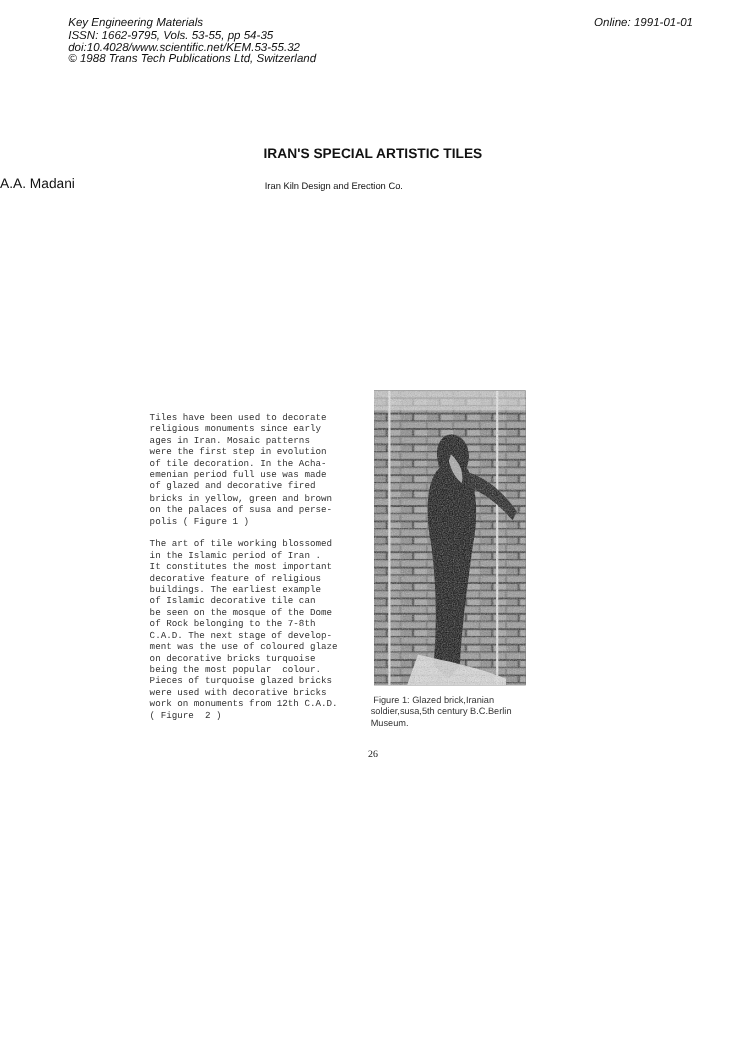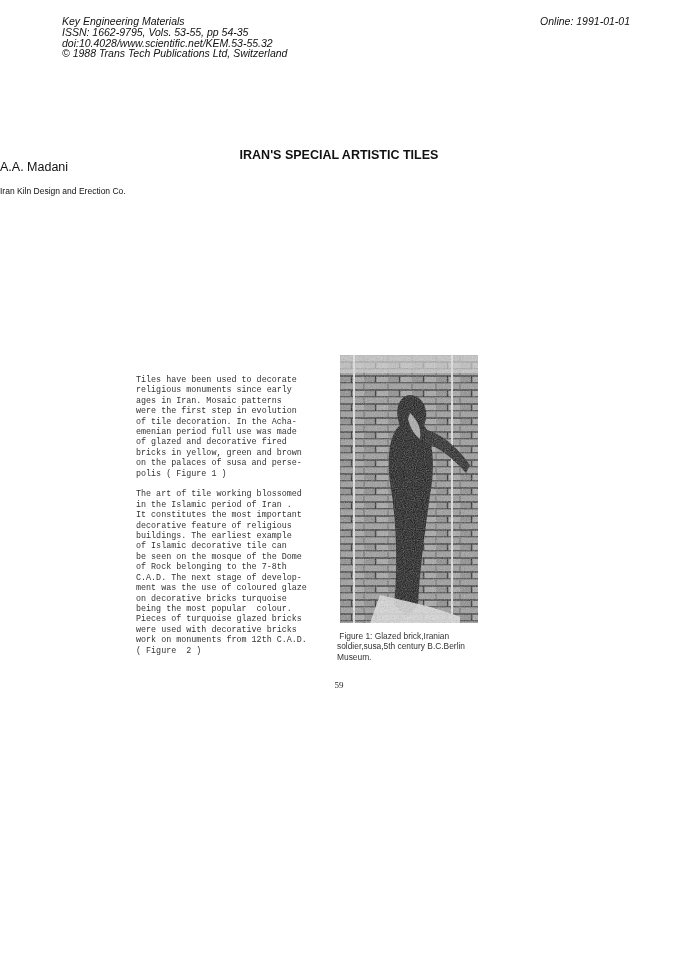--- a/index.html
+++ b/index.html
@@ -1,22 +1,22 @@
 <!DOCTYPE html>
 <html><head>
 <meta charset="utf-8">
 <style>
   html, body { margin: 0; padding: 0; background: #ffffff; }
   body { width: 678px; height: 959px; position: relative; overflow: hidden; color: #111; }
   .hdr { position: absolute; font-family: Liberation Sans, sans-serif; font-style: italic; font-size: 10.5px; line-height: 10.8px; color: #111; }
   .hdr-left { left: 62px; top: 16px; }
   .hdr-right { right: 48px; top: 16px; text-align: center; }
-  .title { position: absolute; left: 0; width: 678px; top: 133px; text-align: center; font-family: "Liberation Sans", sans-serif; font-weight: bold; font-size: 12.5px; letter-spacing: 0px; margin-top: 15px; }
+  .title { position: absolute; left: 0; width: 678px; top: 133px; text-align: center; font-family: "Liberation Sans", sans-serif; font-weight: bold; font-size: 12.5px; letter-spacing: 0px; }
   .author { position: absolute; left: 0; width: 678px; top: 160px; font-family: "Liberation Sans", sans-serif; font-size: 12.5px; }
-  .affil { position: absolute; left: 0; width: 607px; top: 186px; text-align: left; font-family: "Liberation Sans", sans-serif; font-size: 8.5px; }
+  .affil { position: absolute; left: 0; width: 607px; top: 164px; text-align: center; font-family: "Liberation Sans", sans-serif; font-size: 8.5px; }
   .col-left { position: absolute; left: 136px; top: 355px; width: 200px; font-family: "Liberation Mono", monospace; font-size: 8.4px; line-height: 10.4px; color: #333; margin-top: 20px; }
   .col-left p { margin: 0 0 10.4px 0; white-space: pre; }
   .photo { position: absolute; left: 340px; top: 355px; width: 138px; height: 268px; background: #555; overflow: hidden; }
   .photo svg { display: block; }
   .caption { position: absolute; left: 337px; top: 631px; width: 200px; font-family: Liberation Sans, sans-serif; font-size: 8.4px; line-height: 10.4px; color: #333; white-space: pre; }
   .pagenum { position: absolute; left: 0; width: 678px; top: 680px; text-align: center; font-family: "Liberation Serif", serif; font-size: 9px; color: #222; }
 </style>
 </head>
 <body>
 
@@ -90,13 +90,13 @@
     <path d="M70 58 C76 64 82 72 80 84 C74 80 70 72 68 64 Z" fill="#cfcfcf" opacity="0.8"></path>
     <path d="M40 240 C60 245 90 250 120 262 L120 268 L30 268 Z" fill="#e2e2e2" opacity="0.9"></path>
     <rect width="138" height="268" filter="url(#grain)"></rect>
   </svg>
 </div>
 
 <div class="caption"> Figure 1: Glazed brick,Iranian
 soldier,susa,5th century B.C.Berlin
 Museum.</div>
 
-<div class="pagenum">59</div>
+<div class="pagenum">26</div>
 
 </body></html>

